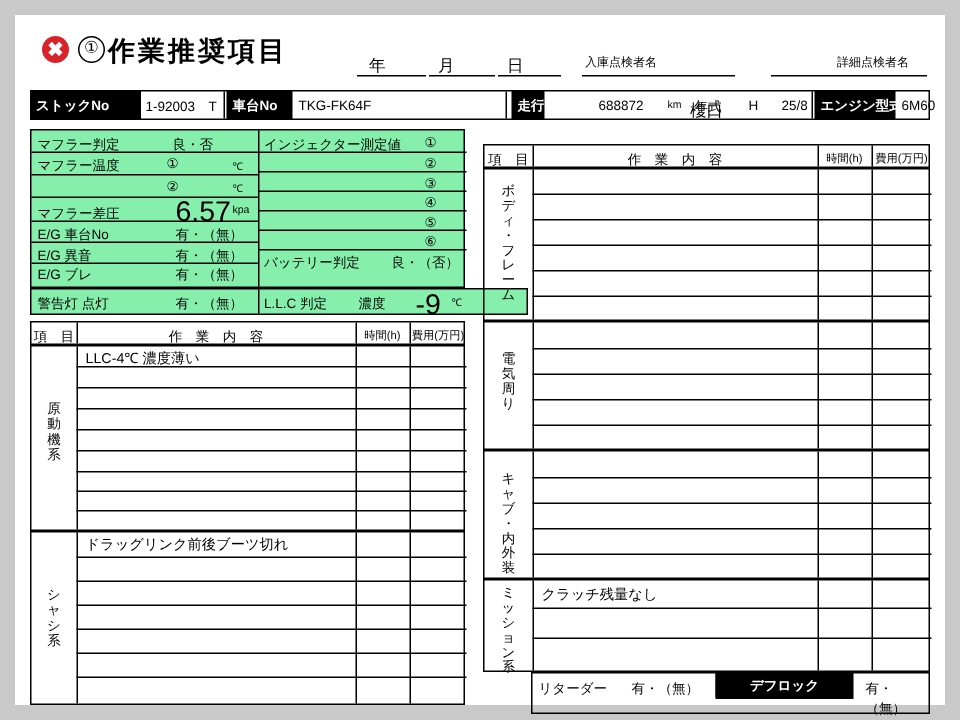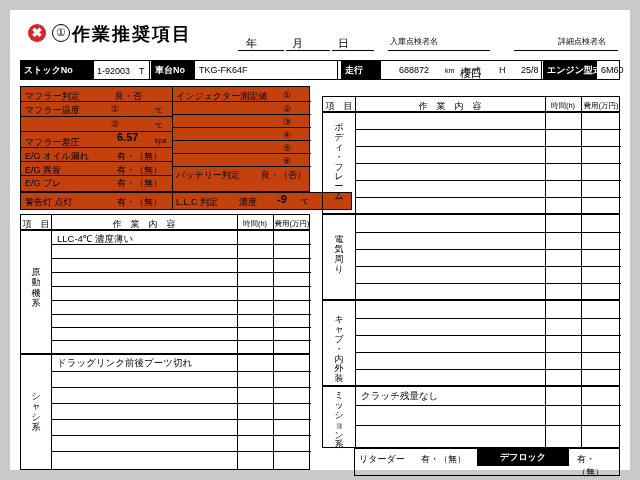--- a/index.html
+++ b/index.html
@@ -8,26 +8,26 @@
   .hd{position:absolute;left:0;top:0;width:620px;height:46px;}
   .title{position:absolute;left:62px;top:12px;font-size:18px;font-weight:bold;letter-spacing:2px;color:#000;}
   .circ-mark{position:absolute;left:18px;top:14px;width:18px;height:18px;border-radius:50%;background:#d8232a;color:#fff;font-size:13px;font-weight:bold;text-align:center;line-height:18px;}
   .circ-num{position:absolute;left:42px;top:14px;width:16px;height:16px;border:1.3px solid #000;border-radius:50%;font-size:11px;text-align:center;line-height:15px;}
   .dlabel{position:absolute;font-size:11px;}
   .uline{position:absolute;border-bottom:1px solid #000;}
   .sm{font-size:8px;}
   .blk{position:absolute;background:#000;color:#fff;font-size:9px;font-weight:bold;padding:2px 4px;box-sizing:border-box;white-space:nowrap;}
   .bx{position:absolute;border:1px solid #000;box-sizing:border-box;}
   .cell{position:absolute;box-sizing:border-box;font-size:9px;}
-  .shade{background:#c2410c;padding-left:44px;}
+  .shade{background:#86efac;padding-left:44px;}
   .vtxt{position:absolute;font-size:9px;text-align:center;line-height:1.15;}
   .note{position:absolute;font-size:9.5px;}
   .hline{position:absolute;background:#000;height:1px;}
   .vline{position:absolute;background:#000;width:1px;}
-  .big{font-size:11px;font-weight:bold;}
+  .big{font-size:19px;font-weight:normal;}
   .ctr{text-align:center;}
 </style>
 </head>
 <body>
 
 <div id="sheet">
 
   <div class="hd">
     <div class="circ-mark">✖</div>
     <div class="circ-num">①</div>
@@ -49,21 +49,21 @@
     <div class="uline" style="left:504px;top:40px;width:104px;"></div>
   </div>
 
   <div class="bx" style="left:10px;top:50px;width:600px;height:20px;">
     <div class="blk" style="left:-1px;top:-1px;width:74px;height:20px;line-height:16px;">ストックNo</div>
     <div class="cell" style="left:76px;top:4px;font-size:9px;">1-92003　T</div>
     <div class="vline" style="left:128px;top:0;height:18px;"></div>
     <div class="blk" style="left:130px;top:-1px;width:44px;height:20px;line-height:16px;">車台No</div>
     <div class="cell" style="left:178px;top:4px;font-size:9px;">TKG-FK64F</div>
     <div class="vline" style="left:316px;top:0;height:18px;"></div>
-    <div class="blk" style="left:320px;top:-1px;width:40px;height:20px;line-height:16px;">走行</div>
+    <div class="blk" style="left:320px;top:-1px;width:22px;height:20px;line-height:16px;">走行</div>
     <div class="cell" style="left:378px;top:4px;font-size:9px;">688872</div>
     <div class="cell" style="left:424px;top:6px;font-size:7px;">km</div>
     <div class="cell" style="left:442px;top:4px;font-size:9px;">年式</div>
     <div class="cell" style="left:478px;top:4px;font-size:9px;">H</div>
     <div class="cell" style="left:500px;top:4px;font-size:9px;">25/8</div>
     <div class="vline" style="left:520px;top:0;height:18px;"></div>
     <div class="blk" style="left:522px;top:-1px;width:54px;height:20px;line-height:16px;">エンジン型式</div>
     <div class="cell" style="left:580px;top:4px;font-size:9px;">6M60</div>
   </div>
 
@@ -81,21 +81,21 @@
 
     <div class="cell" style="left:90px;top:32px;">②</div>
     <div class="cell" style="left:134px;top:34px;font-size:7px;">℃</div>
     <div class="hline" style="left:0;top:44px;width:151px;"></div>
 
     <div class="cell" style="left:4px;top:49px;">マフラー差圧</div>
     <div class="cell big" style="left:96px;top:44px;">6.57</div>
     <div class="cell" style="left:134px;top:50px;font-size:7px;">kpa</div>
     <div class="hline" style="left:0;top:60px;width:151px;"></div>
 
-    <div class="cell" style="left:4px;top:63px;">E/G オイル漏れ</div>
+    <div class="cell" style="left:4px;top:63px;">E/G 車台No</div>
     <div class="cell" style="left:96px;top:63px;">有・（無）</div>
     <div class="hline" style="left:0;top:74px;width:151px;"></div>
 
     <div class="cell" style="left:4px;top:77px;">E/G 異音</div>
     <div class="cell" style="left:96px;top:77px;">有・（無）</div>
     <div class="hline" style="left:0;top:88px;width:151px;"></div>
 
     <div class="cell" style="left:4px;top:90px;">E/G ブレ</div>
     <div class="cell" style="left:96px;top:90px;">有・（無）</div>
 

